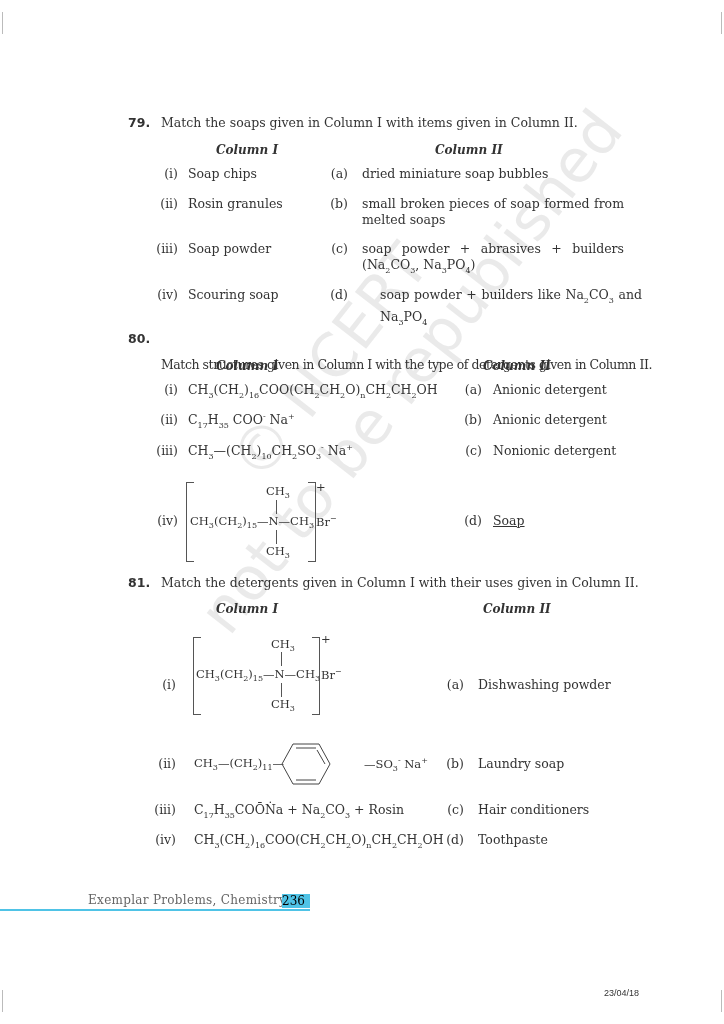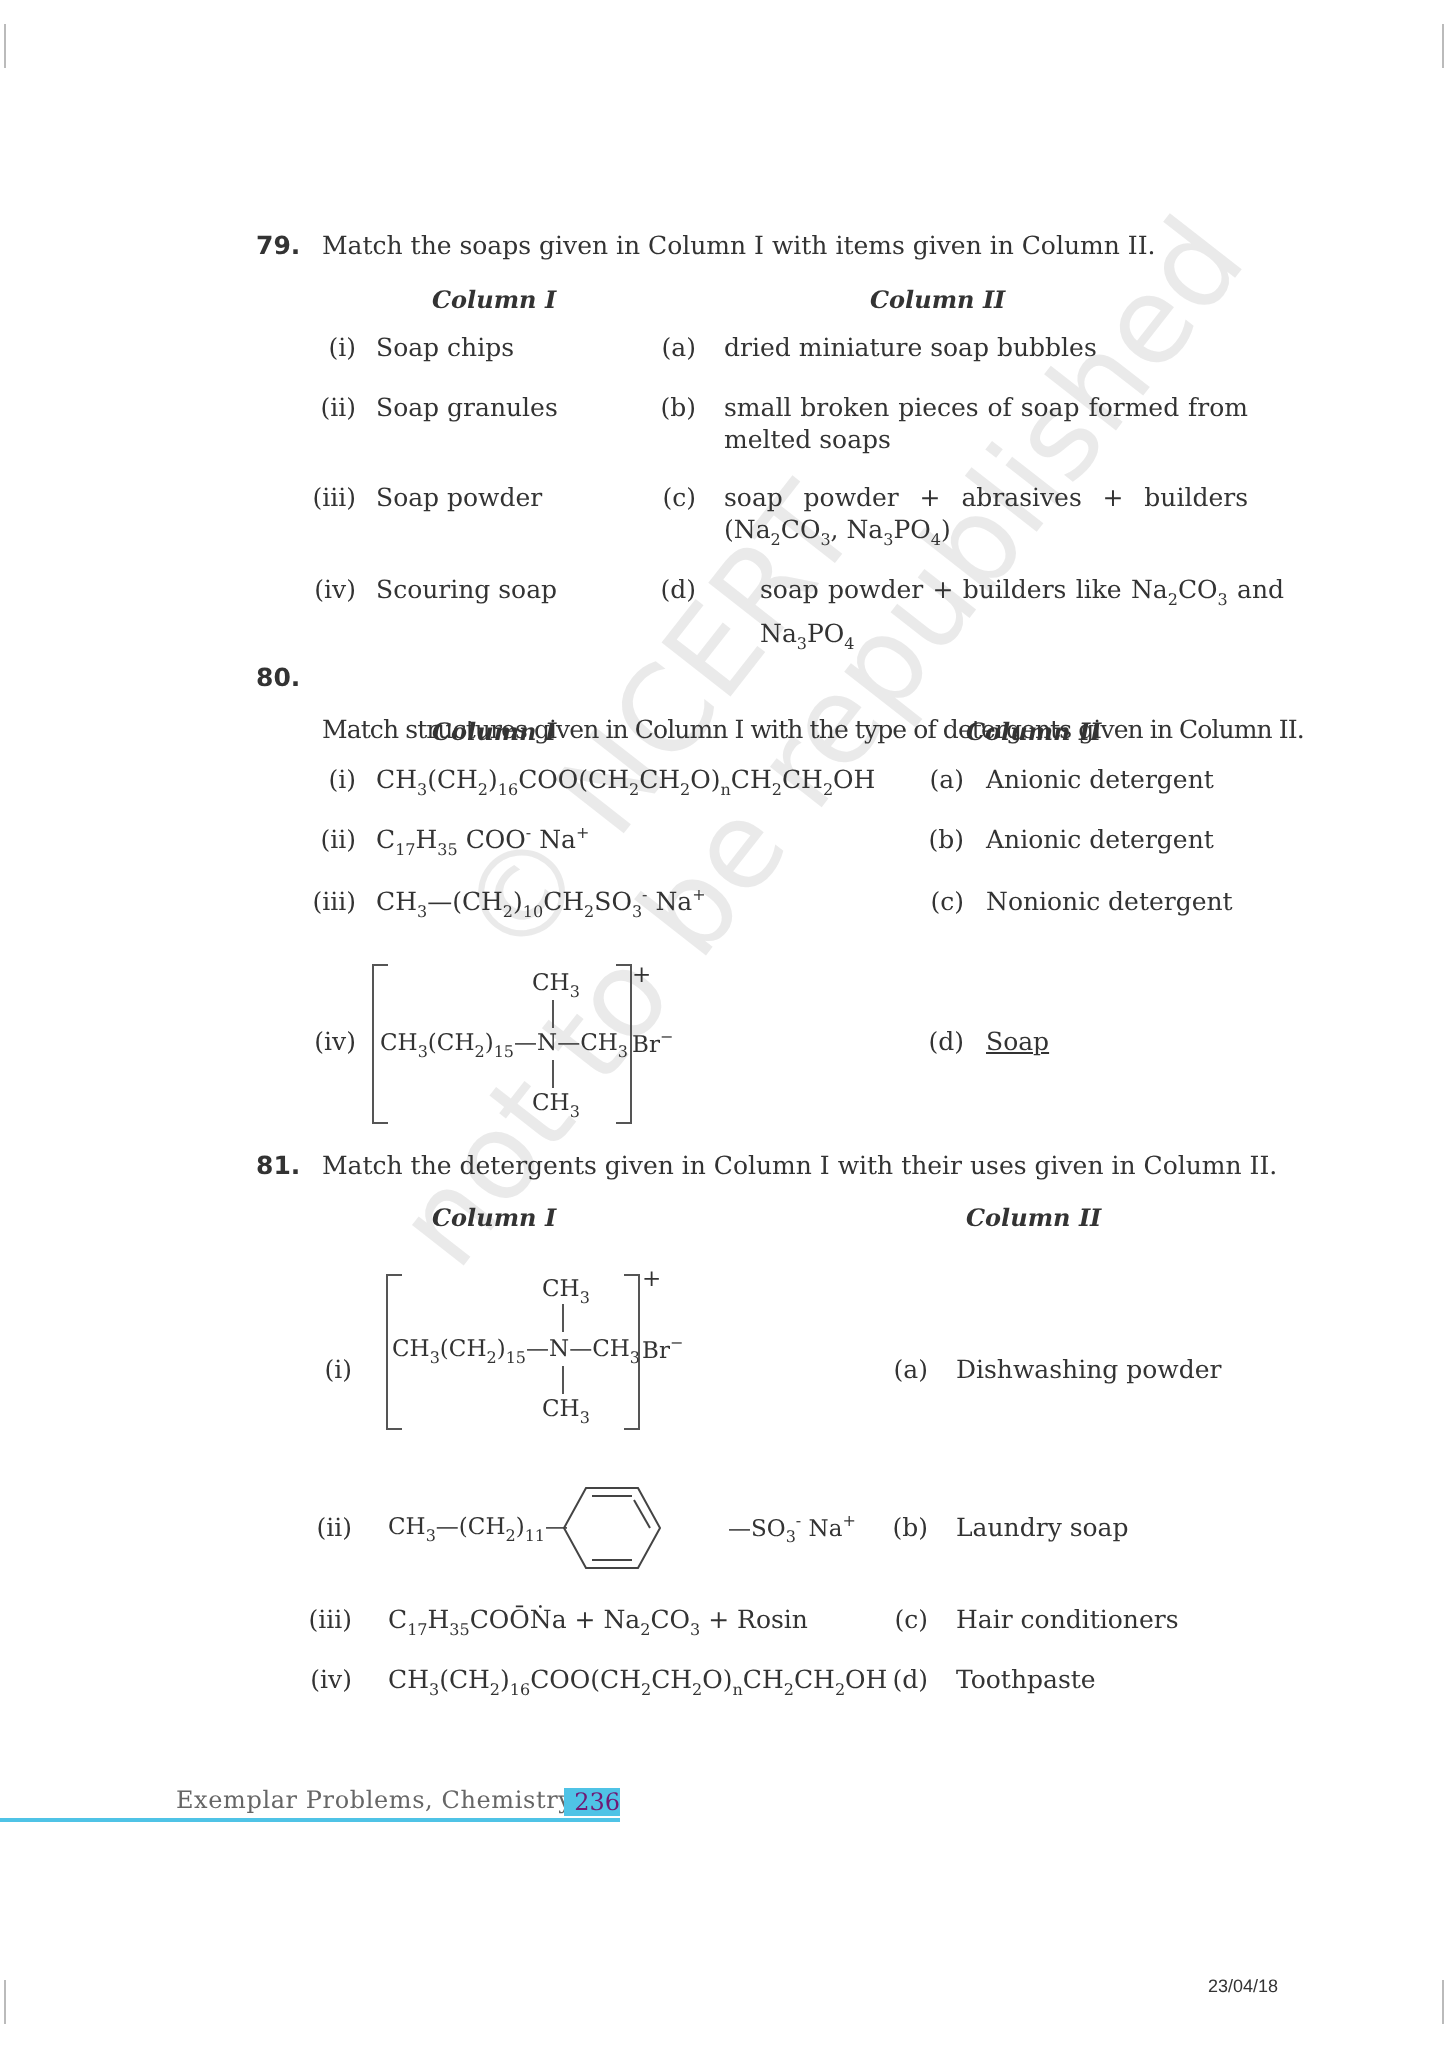--- a/index.html
+++ b/index.html
@@ -19,21 +19,21 @@
   .txt { position: absolute; white-space: nowrap; }
   .txt-wrap { position: absolute; width: 262px; line-height: 16px; text-align: justify; }
   sub, sup { font-size: 8px; }
   .struct { position: absolute; font-size: 11.5px; }
   .brk-l { position: absolute; border: 1px solid #555; border-right: none; width: 7px; }
   .brk-r { position: absolute; border: 1px solid #555; border-left: none; width: 7px; }
   .vline { position: absolute; width: 1px; background: #555; }
   .footer { position: absolute; left: 0; top: 893px; width: 310px; height: 18px; }
   .footer-line { position: absolute; left: 0; top: 16px; width: 310px; height: 2px; background: #4fc3e6; }
   .footer-text { position: absolute; left: 88px; top: 0; font-size: 12px; color: #666; letter-spacing: 0.3px; }
-  .page-num { position: absolute; left: 282px; top: 1px; width: 28px; height: 14px; background: #4fc3e6; font-size: 12px; color: #701a75; text-align: right; line-height: 14px; }
+  .page-num { position: absolute; left: 282px; top: 1px; width: 28px; height: 14px; background: #4fc3e6; font-size: 12px; color: #000000; text-align: left; line-height: 14px; }
   .date { position: absolute; left: 604px; top: 988px; font-family: "Liberation Sans", sans-serif; font-size: 9px; color: #333; }
 </style>
 </head>
 <body>
 
 <div class="crop" style="left:2px;top:12px;height:22px;"></div>
 <div class="crop" style="left:721px;top:12px;height:22px;"></div>
 <div class="crop" style="left:2px;top:990px;height:22px;"></div>
 <div class="crop" style="left:721px;top:990px;height:22px;"></div>
 
@@ -50,21 +50,21 @@
 <div class="colhead" style="left:435px;top:143px;">Column II</div>
 
 <div class="row" style="top:166px;left:0;">
   <span class="lbl" style="left:148px;">(i)</span>
   <span class="txt" style="left:188px;">Soap chips</span>
   <span class="lbl" style="left:318px;">(a)</span>
   <span class="txt" style="left:362px;">dried miniature soap bubbles</span>
 </div>
 <div class="row" style="top:196px;left:0;">
   <span class="lbl" style="left:148px;">(ii)</span>
-  <span class="txt" style="left:188px;">Soap granules</span>
+  <span class="txt" style="left:188px;">Rosin granules</span>
   <span class="lbl" style="left:318px;">(b)</span>
   <span class="txt-wrap" style="left:362px;">small broken pieces of soap formed from melted soaps</span>
 </div>
 <div class="row" style="top:241px;left:0;">
   <span class="lbl" style="left:148px;">(iii)</span>
   <span class="txt" style="left:188px;">Soap powder</span>
   <span class="lbl" style="left:318px;">(c)</span>
   <span class="txt-wrap" style="left:362px;">soap powder + abrasives + builders (Na<sub>2</sub>CO<sub>3</sub>, Na<sub>3</sub>PO<sub>4</sub>)</span>
 </div>
 <div class="row" style="top:287px;left:0;">

